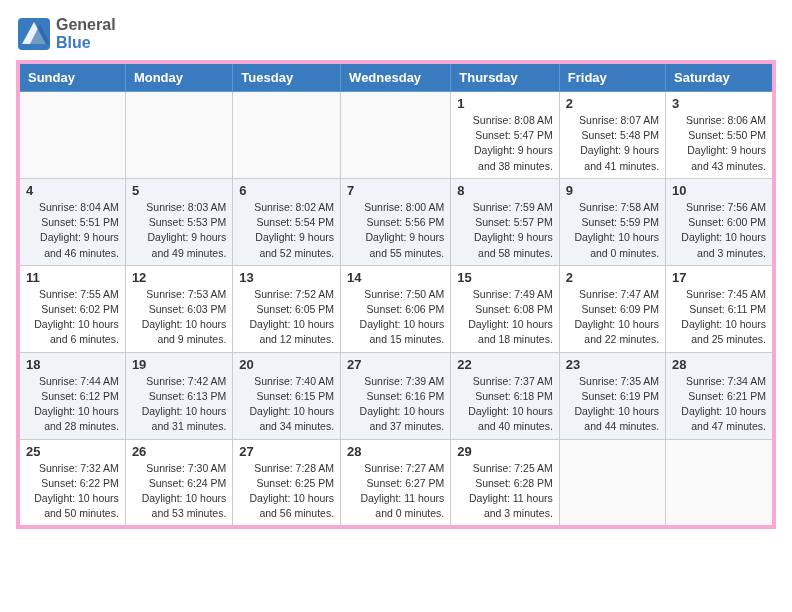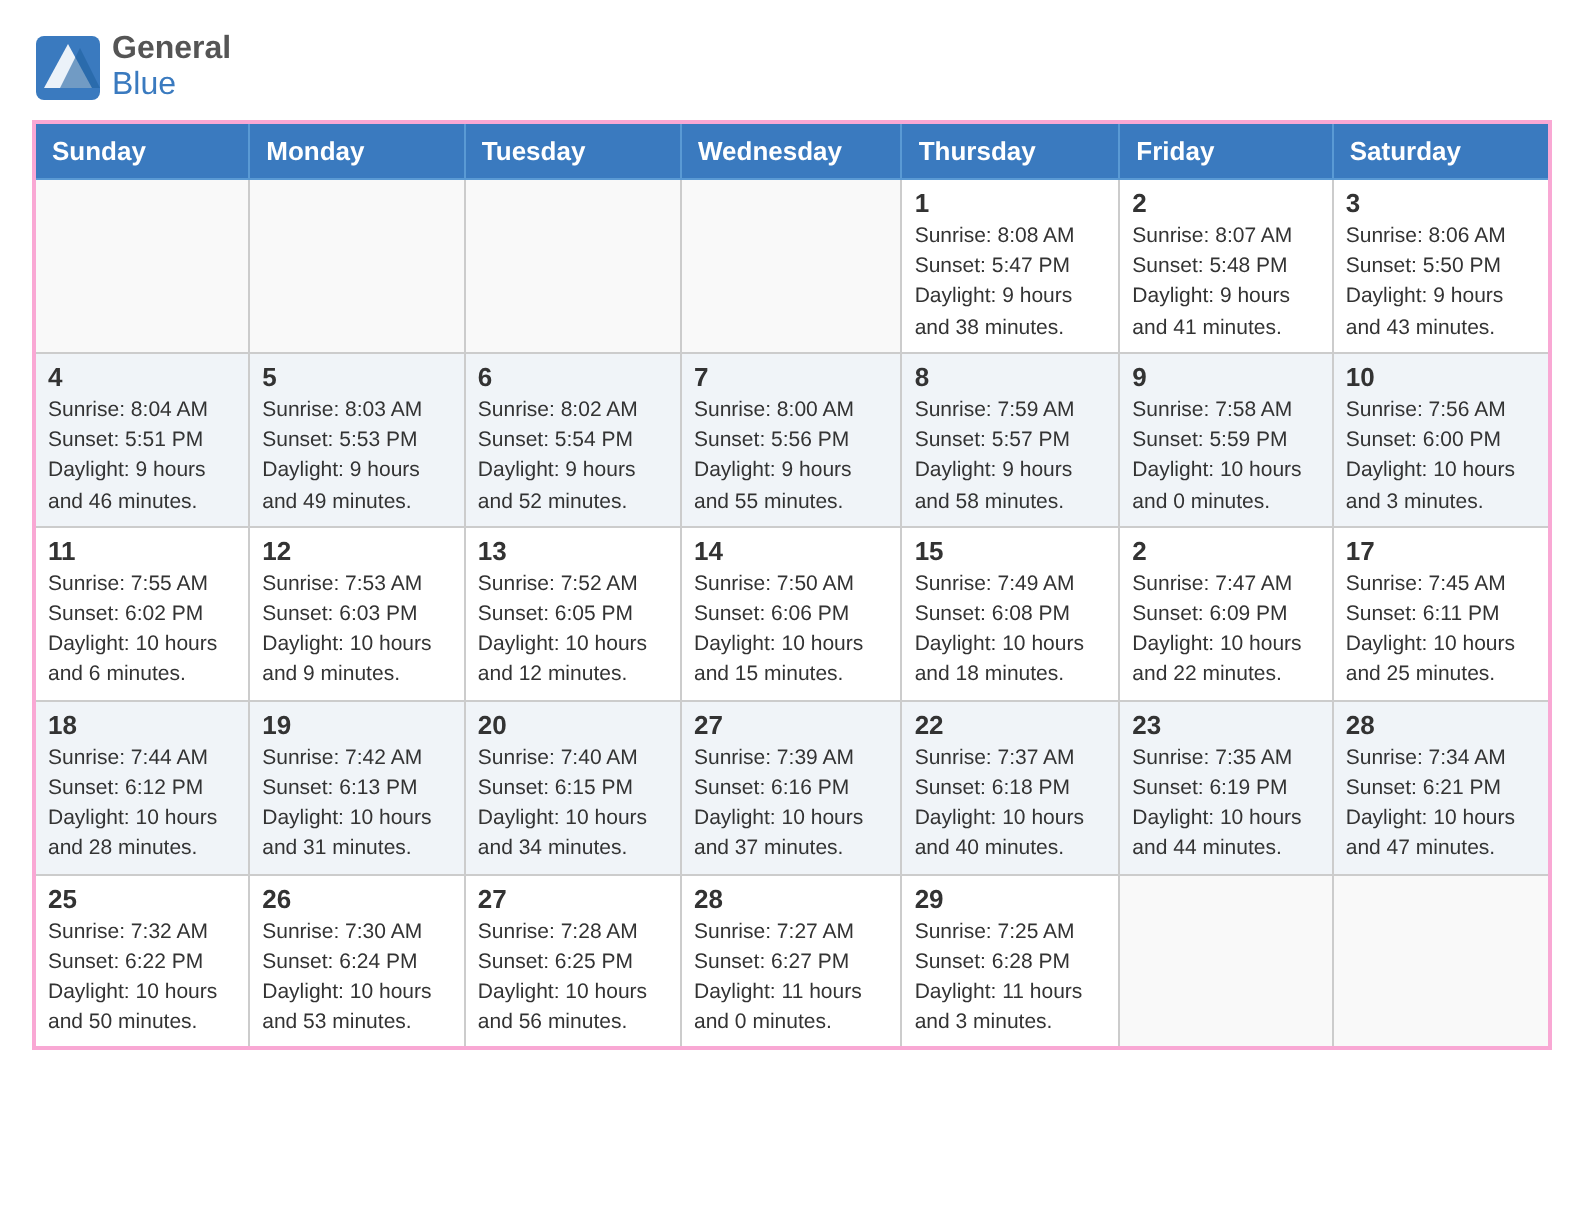--- a/index.html
+++ b/index.html
@@ -22,21 +22,21 @@
       gap: 4px;
       justify-content: space-between;
     }
     .title-area { text-align: right; }
     .month-title { font-size: 36px; font-weight: bold; color: #333; }
     .location-title { font-size: 16px; color: #555; }
 
     .calendar {
       width: 100%;
       border-collapse: collapse;
-      border: 2px solid #f9a8d4;
+      border: 4px solid #f9a8d4;
     }
     .calendar th {
       background-color: #3a7abf;
       color: #fff;
       font-size: 13px;
       font-weight: bold;
       padding: 6px 8px;
       text-align: left;
       border: 1px solid #5a9ad4;
     }
@@ -52,37 +52,38 @@
     .day-number {
       font-weight: bold;
       font-size: 13px;
       display: block;
       margin-bottom: 2px;
     }
     .cell-info {
       font-size: 10.5px;
       line-height: 1.45;
       color: #333;
+      text-align: right;
     }
     .empty-cell { background: #f9f9f9; }
     .row-alt td { background: #f0f4f8; }
   </style>
 </head>
 <body>
 
 <div class="header-area">
   <div class="logo">
     <svg width="36" height="36" viewBox="0 0 36 36">
       <rect x="2" y="2" width="32" height="32" rx="4" fill="#3a7abf"></rect>
       <polygon points="18,6 30,28 6,28" fill="white" opacity="0.9"></polygon>
       <polygon points="24,8 34,28 14,28" fill="#2060a0" opacity="0.6"></polygon>
     </svg>
     <div>
       <span style="font-size:16px;font-weight:bold;color:#555;">General</span><br>
-      <span style="font-size:16px;font-weight:normal;color:#3a7abf;">Blue</span>
+      <span style="font-size:16px;font-weight:bold;color:#3a7abf;">Blue</span>
     </div>
   </div>
   <div class="title-area">
     <div class="month-title"></div>
     <div class="location-title"></div>
   </div>
 </div>
 
 <table class="calendar">
   <thead>

